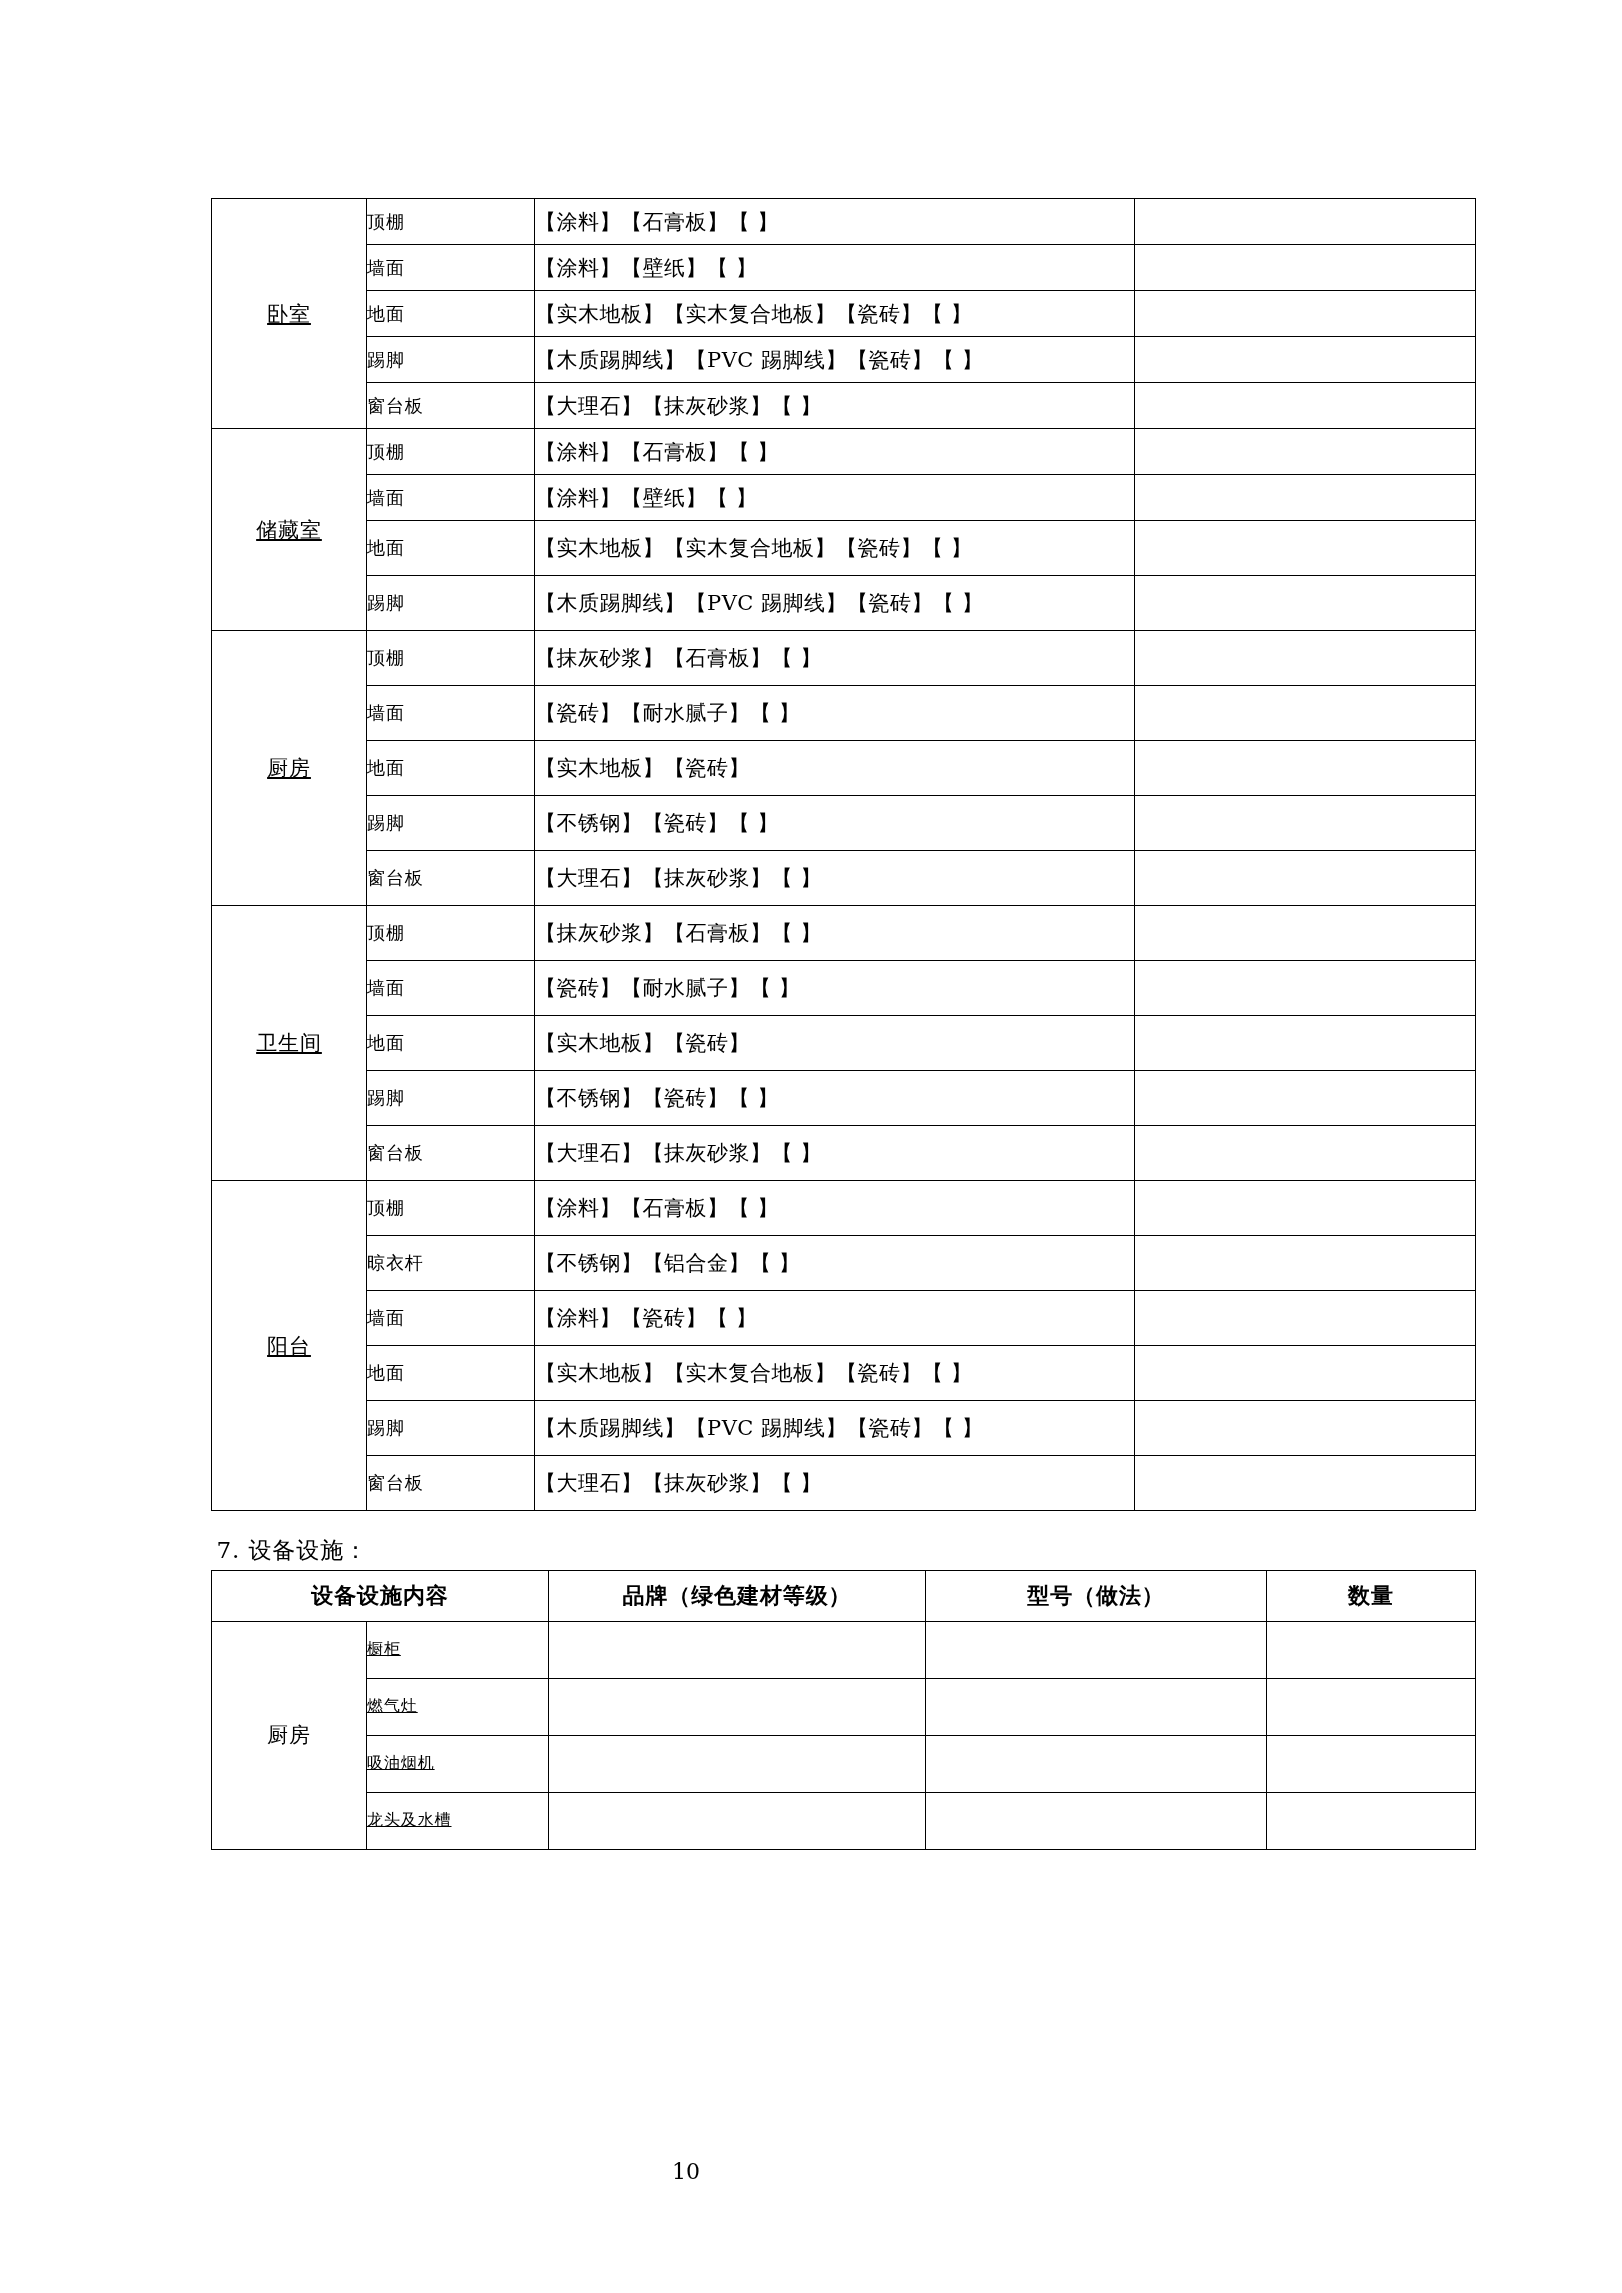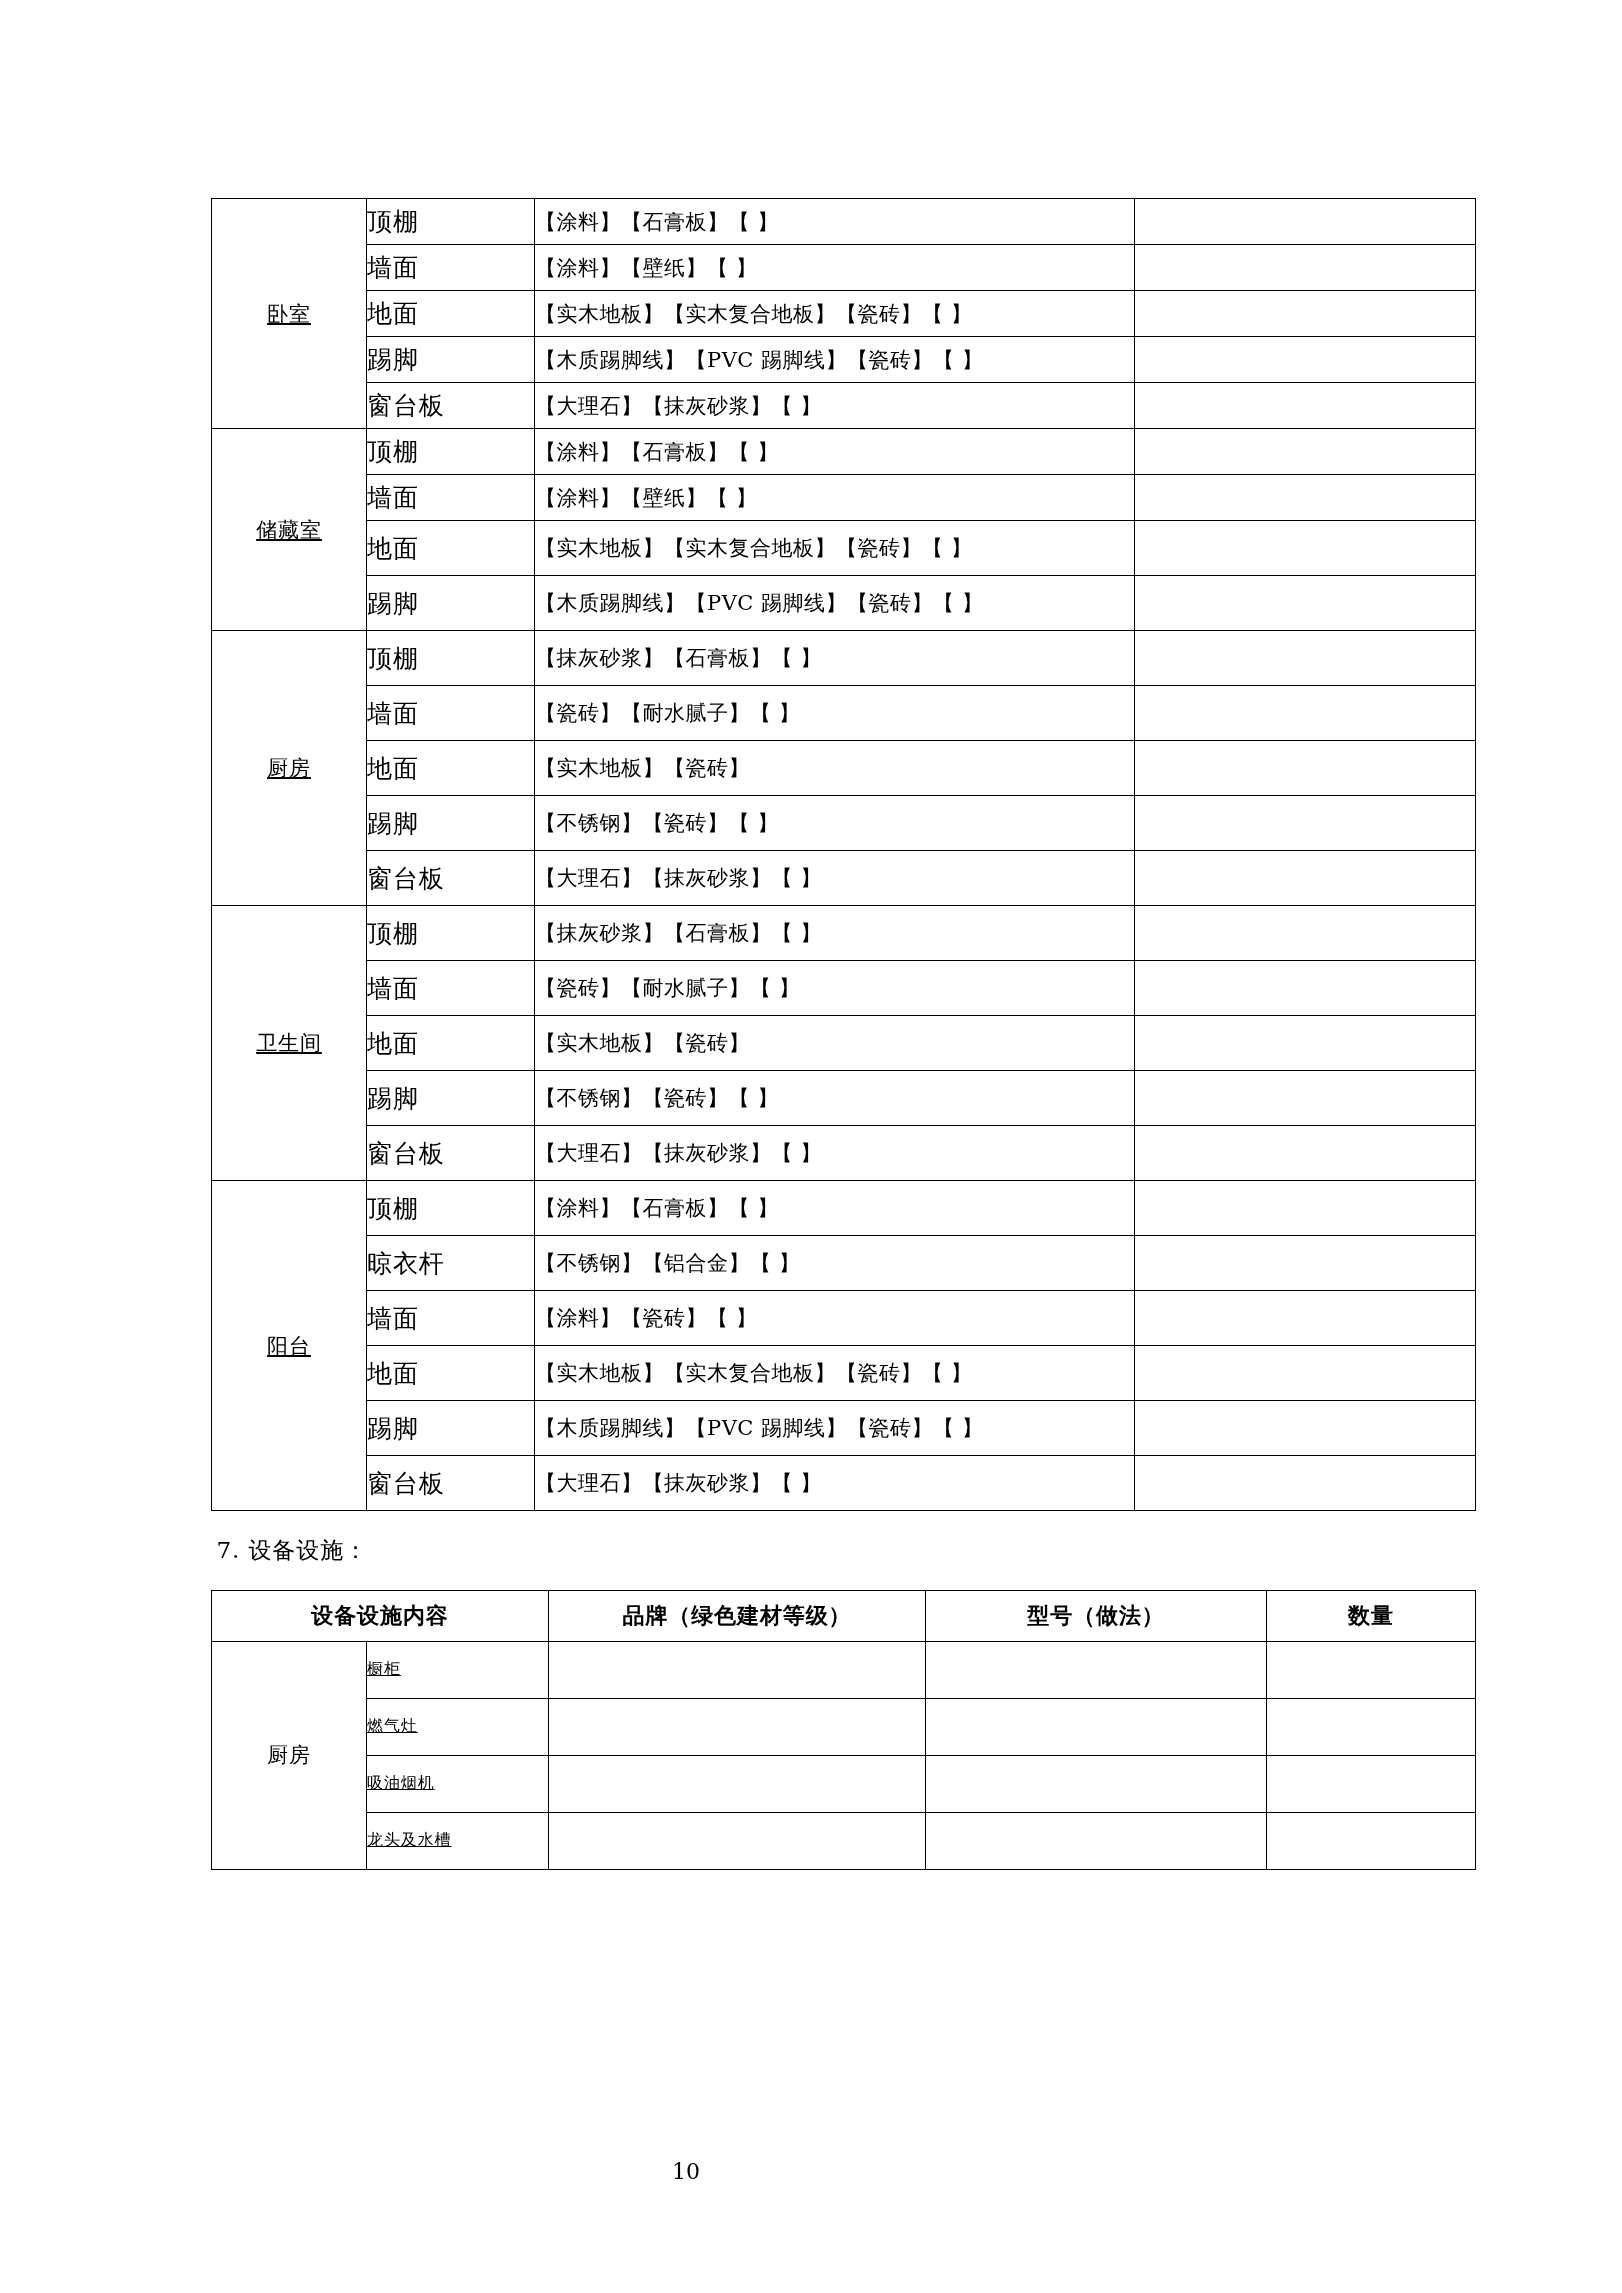--- a/index.html
+++ b/index.html
@@ -44,38 +44,38 @@
   col.c-opts { width: 600px; }
   col.c-note { width: 341px; }
 
   .room-cell {
     text-align: center;
     font-size: 21px;
     letter-spacing: 0.9px;
     text-decoration: underline;
   }
   .part-cell {
-    font-size: 25px;
+    font-size: 18px;
     padding-left: 12.7px;
     letter-spacing: 0.9px;
   }
   .opts-cell {
     font-size: 21px;
     padding-left: 16.4px;
     letter-spacing: 0.5px;
     white-space: nowrap;
   }
   .note-cell { }
 
   .rowh-40 { height: 46px; }
   .rowh-48 { height: 55px; }
 
   .section-title {
     margin-top: 23.6px;
-    margin-bottom: 24px;
+    margin-bottom: 4px;
     font-size: 23px;
     letter-spacing: 0.9px;
     padding-left: 5.5px;
   }
 
   
   table.eq-table {
     border-collapse: collapse;
     width: 1264px;
     table-layout: fixed;

